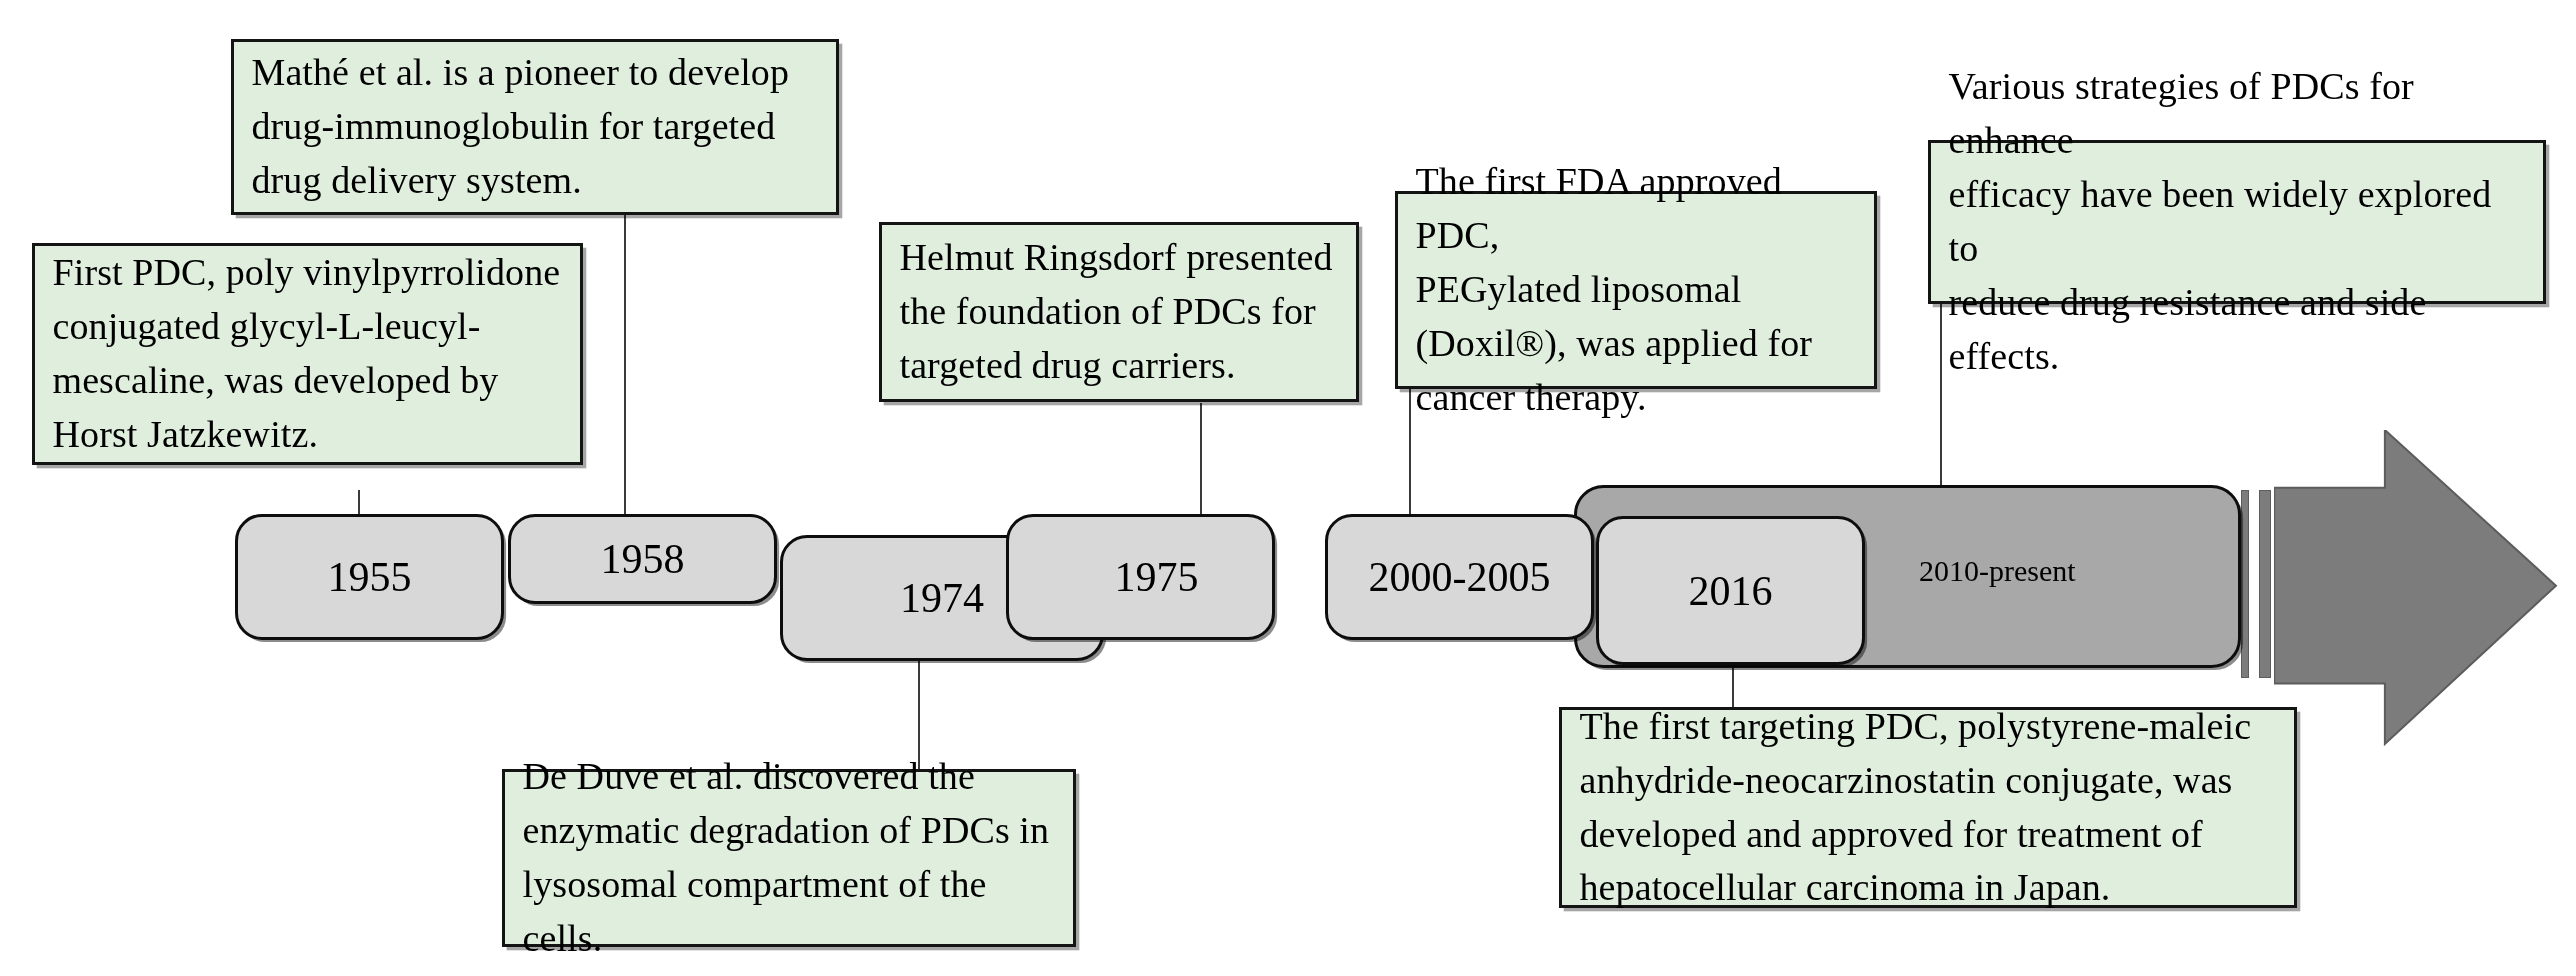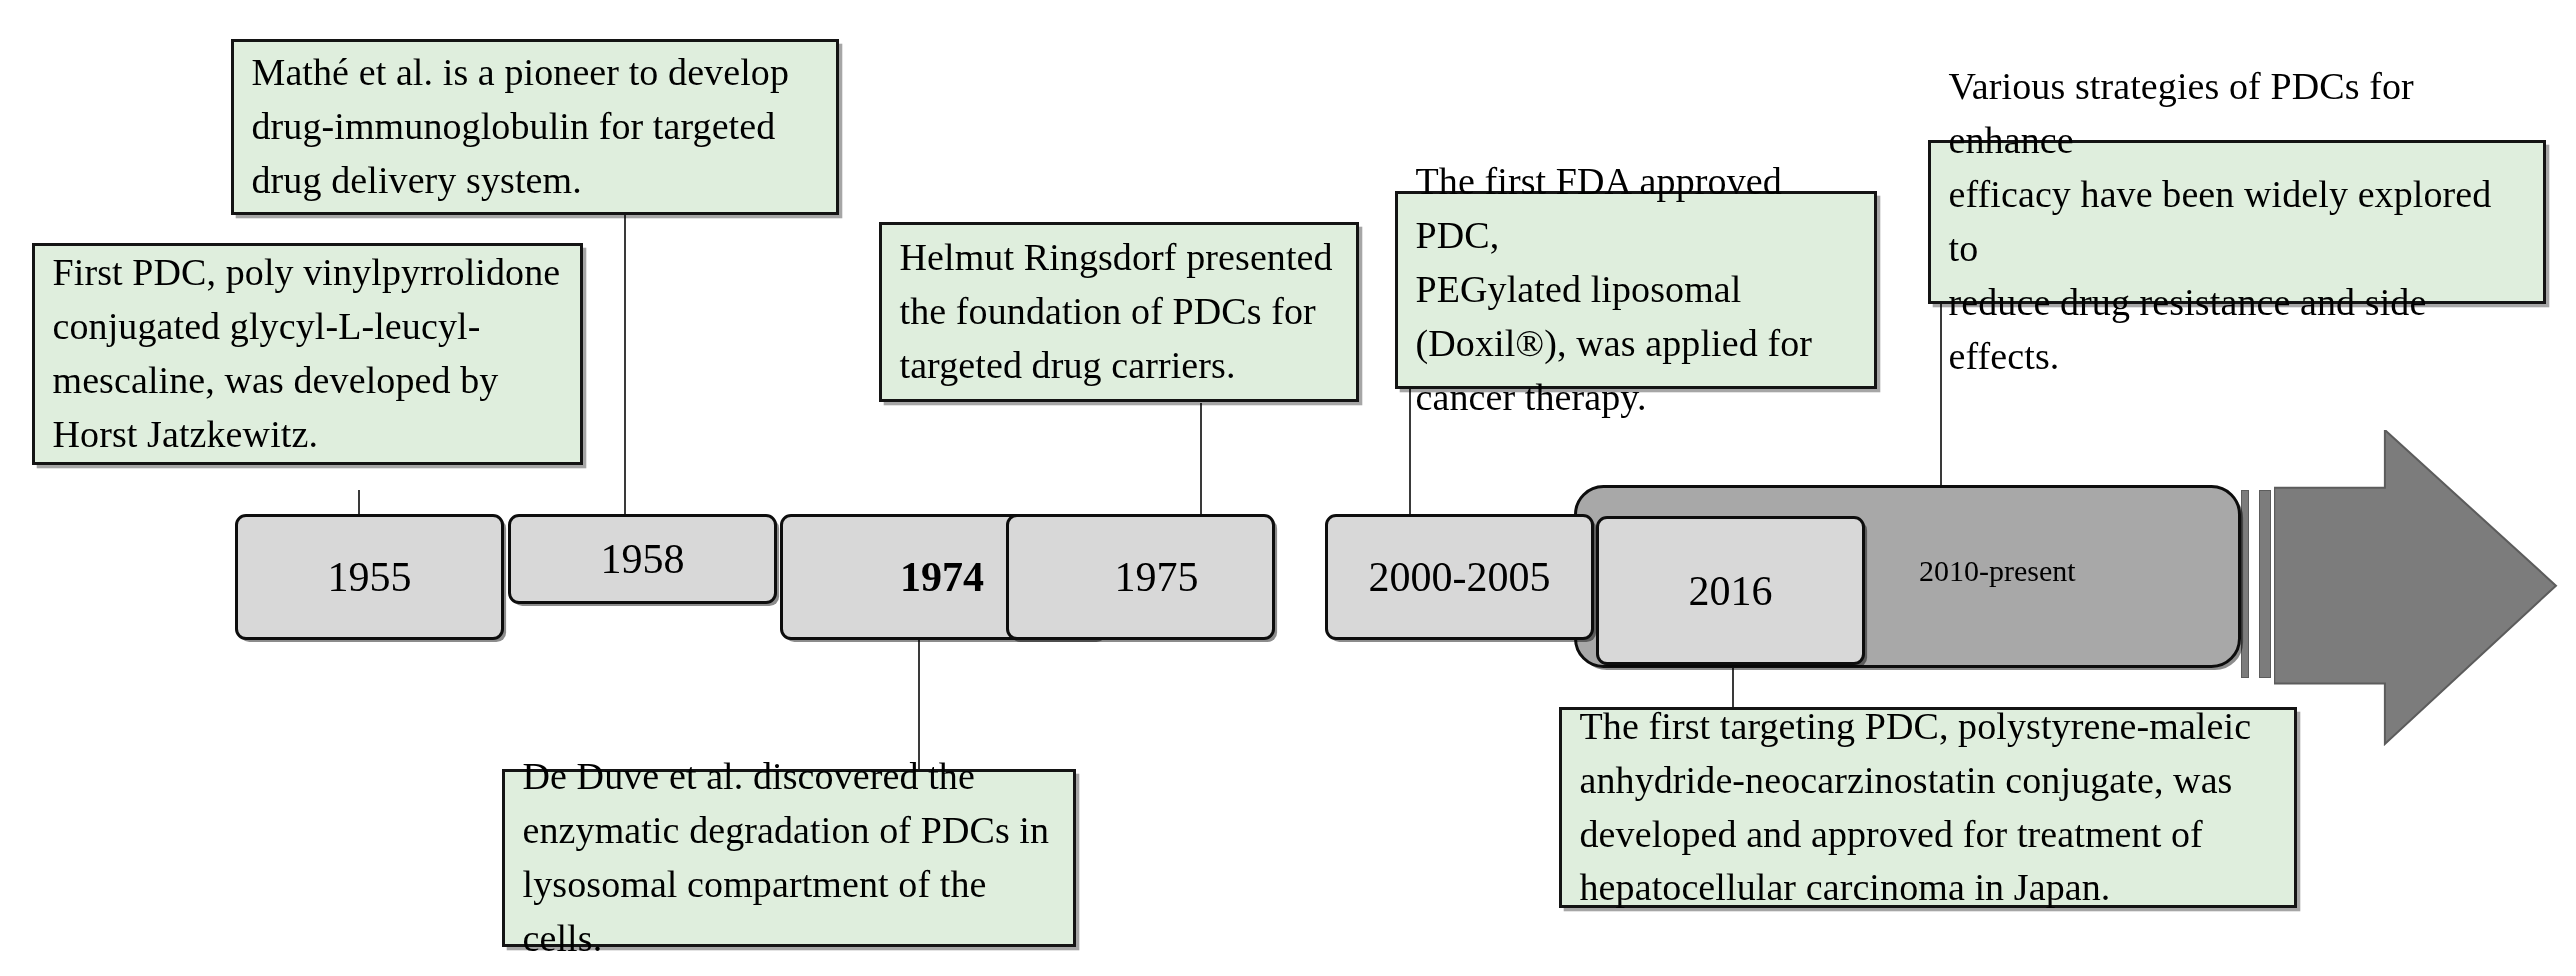--- a/index.html
+++ b/index.html
@@ -28,21 +28,21 @@
   }
 
   
   .conn{position:absolute;width:2px;background:#3a3a3a;}
 
   
   .yearbox{
     position:absolute;
     background:#d8d8d8;
     border:3.4px solid #0d0d0d;
-    border-radius:11px;
+    border-radius:27px;
     box-sizing:border-box;
     display:flex;align-items:center;justify-content:center;
     box-shadow:3.4px 3.4px 0 -1.3px rgba(0,0,0,0.45);
   }
   .yearbox span{font-size:42px;line-height:1;}
 
   .bigbox{
     position:absolute;
     background:#a8a8a8;
     border:3.4px solid #0d0d0d;
@@ -136,21 +136,21 @@
   </div>
 
   <div class="yearbox" style="left:235px;top:514px;width:269px;height:126px;">
     <span>1955</span>
   </div>
 
   <div class="yearbox" style="left:508px;top:514px;width:269px;height:90px;">
     <span>1958</span>
   </div>
 
-  <div class="yearbox" style="left:780px;top:514px;width:324px;height:126px;font-weight:bold;">
+  <div class="yearbox" style="left:780px;top:535px;width:324px;height:126px;">
     <span>1974</span>
   </div>
 
   <div class="yearbox" style="left:1006px;top:514px;width:269px;height:126px;padding-left:32px;">
     <span>1975</span>
   </div>
 
   <div class="yearbox" style="left:1325px;top:514px;width:269px;height:126px;">
     <span>2000-2005</span>
   </div>

